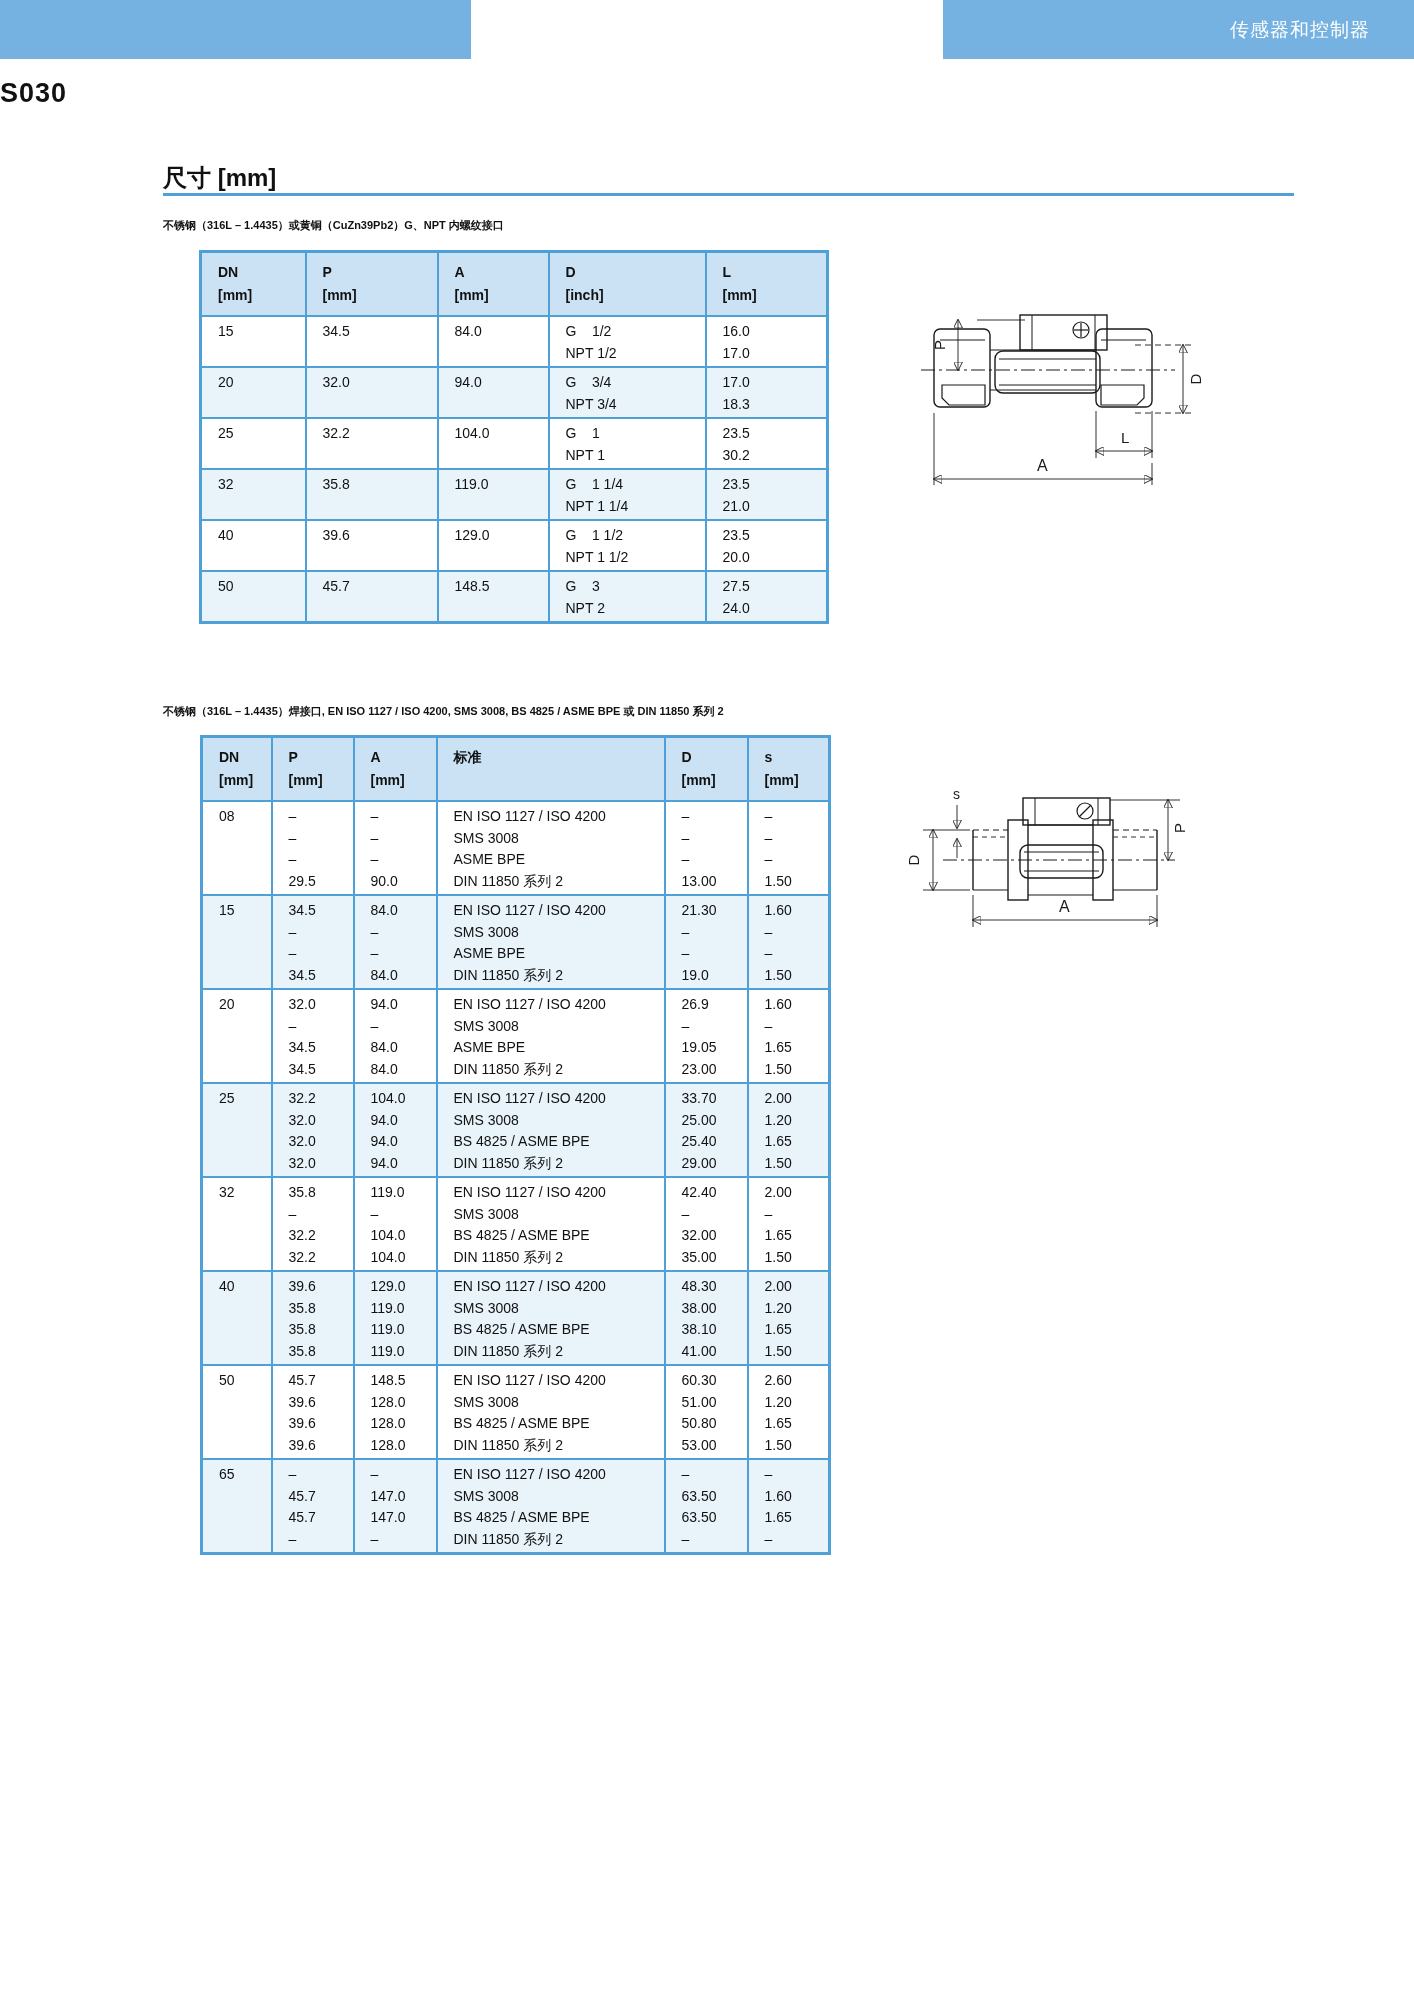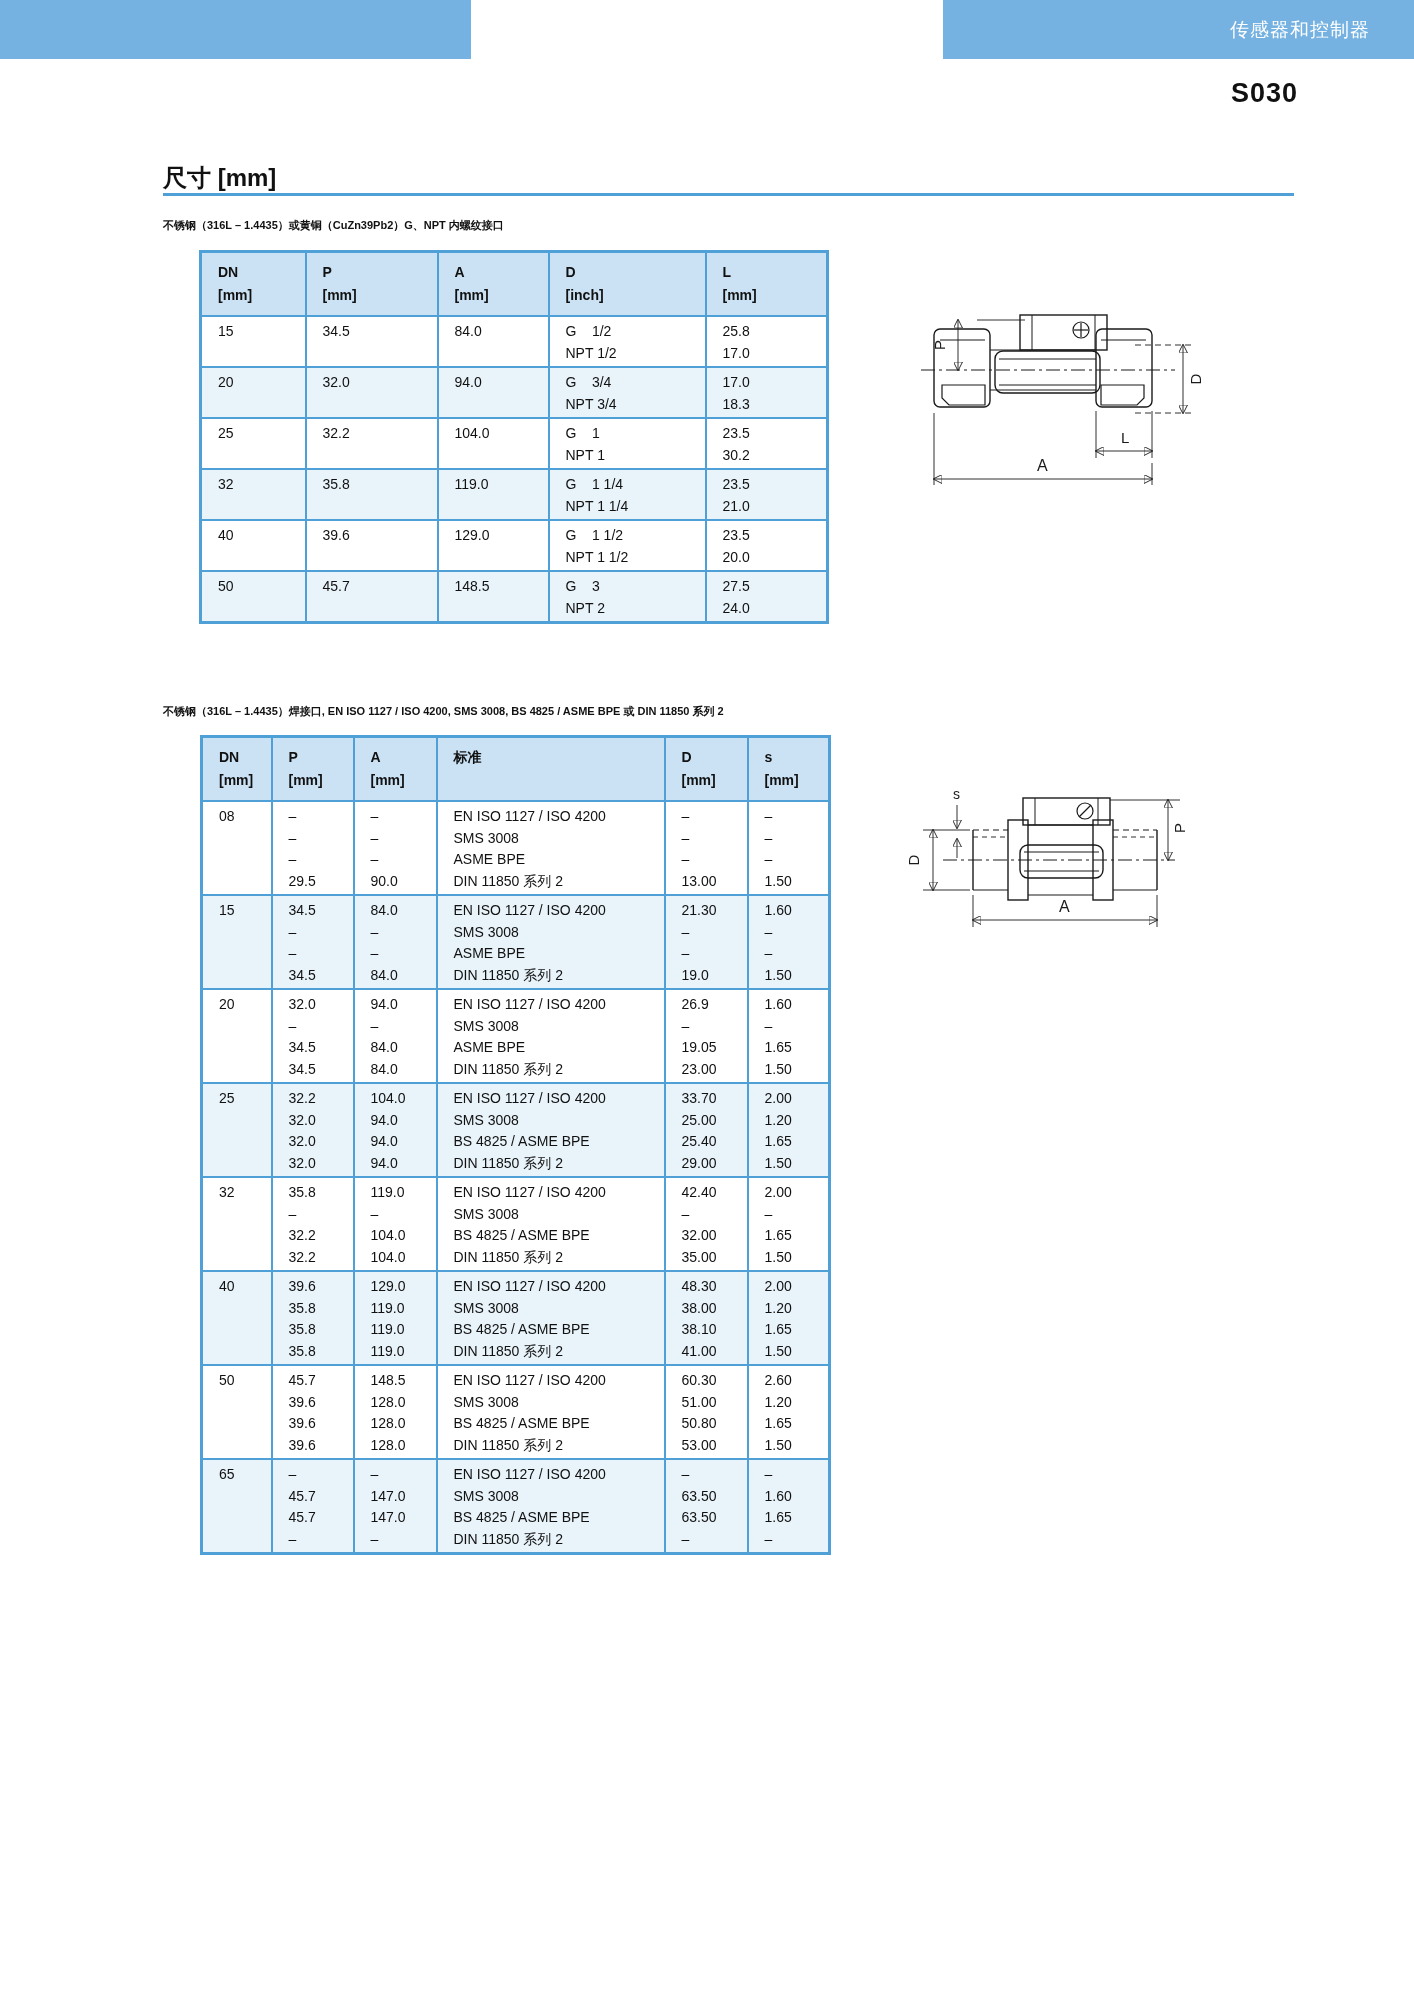--- a/index.html
+++ b/index.html
@@ -6,21 +6,21 @@
   .page{position:relative;width:1414px;height:1568px;background:#fff;
         font-family:"Liberation Sans","DejaVu Sans",sans-serif;color:#111;overflow:hidden;}
 
   
   .bar{position:absolute;top:0;height:59px;background:#75b2e1;}
   .bar-left{left:0;width:471px;}
   .bar-right{left:943px;width:471px;display:flex;align-items:center;justify-content:flex-end;
              padding-right:44px;box-sizing:border-box;}
   .bar-right span{color:#fff;font-size:19px;letter-spacing:1px;}
 
-  .s030{position:absolute;top:78px;left:0;width:1298px;text-align:right;
+  .s030{position:absolute;top:78px;left:0;width:1298px;text-align:left;
         font-size:27px;font-weight:bold;letter-spacing:1px;}
 
   .title{position:absolute;left:163px;top:162px;margin:0;font-size:24px;font-weight:bold;}
   .rule{position:absolute;left:163px;top:193px;width:1131px;height:3px;background:#4fa0d6;}
 
   .caption{position:absolute;left:163px;font-size:11px;font-weight:bold;white-space:nowrap;text-align:right;}
   .c1{top:218px;}
   .c2{top:704px;}
 
   
@@ -108,21 +108,21 @@
             <div>34.5</div>
           </td>
           <td>
             <div>84.0</div>
           </td>
           <td>
             <div>G    1/2</div>
             <div>NPT 1/2</div>
           </td>
           <td>
-            <div>25.8</div>
+            <div>16.0</div>
             <div>17.0</div>
           </td>
         </tr>
         <tr class="alt">
           <td>
             <div>20</div>
           </td>
           <td>
             <div>32.0</div>
           </td>

